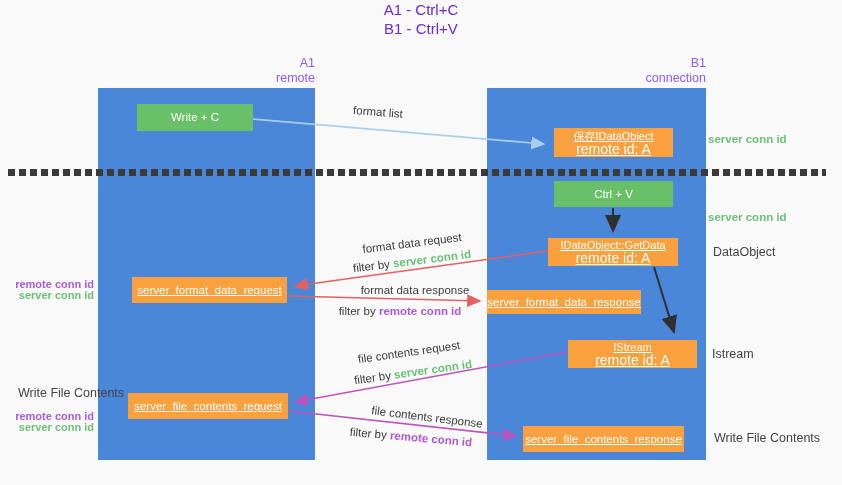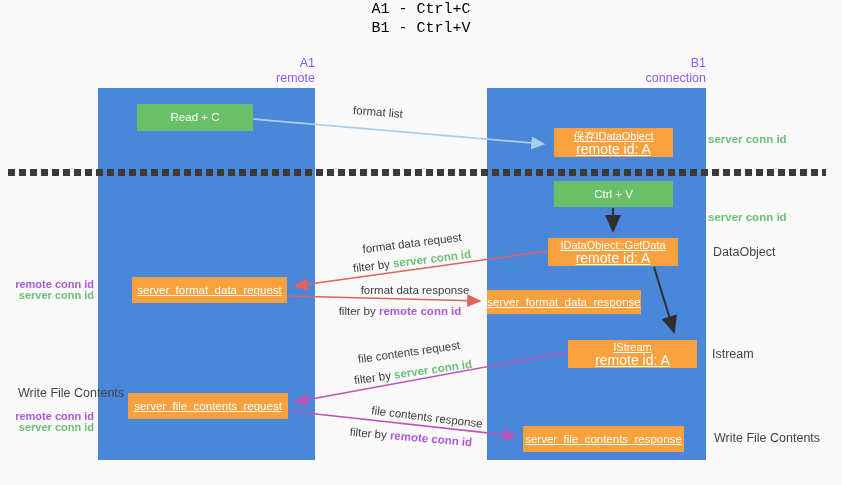--- a/index.html
+++ b/index.html
@@ -4,21 +4,21 @@
 <style>
   html,body{margin:0;padding:0;}
   .canvas{
     position:relative; width:842px; height:485px;
     background:#f9f9f9; overflow:hidden;
     font-family:"Liberation Sans", sans-serif;
     color:#3d3d3d;
   }
   .title{
     position:absolute; left:0; top:9; width:842px;
-    text-align:center; font-size:15px; line-height:19px; color:#000000;font-family:Liberation Mono, monospace;
+    text-align:center; font-size:15px; line-height:19px; color:#6d28d9;
   }
   .lane-header{
     position:absolute; text-align:right; font-size:12.5px; line-height:15px; color:#8b5cf6;
   }
   .lane-header.a{ left:98px; top:56px; width:217px; }
   .lane-header.b{ left:487px; top:56px; width:219px; }
   .lane{
     position:absolute; top:88px; height:372px; background:#4a87d9;
   }
   .lane.a{ left:98px; width:217px; }
@@ -118,21 +118,21 @@
     <line x1="253" y1="119" x2="544" y2="144" stroke="#a8cfec" stroke-width="1.6" marker-end="url(#m-blue)"></line>
     <line x1="613" y1="208" x2="613" y2="231" stroke="#2f2f2f" stroke-width="2" marker-end="url(#m-blk)"></line>
     <line x1="654" y1="267" x2="674" y2="332" stroke="#2f2f2f" stroke-width="2" marker-end="url(#m-blk)"></line>
     <line x1="548" y1="251" x2="295" y2="286" stroke="#e26161" stroke-width="1.6" marker-end="url(#m-red)"></line>
     <line x1="289" y1="296" x2="480" y2="301" stroke="#e26161" stroke-width="1.6" marker-end="url(#m-red)"></line>
     <line x1="567" y1="352" x2="295" y2="402" stroke="#bb55bb" stroke-width="1.6" marker-end="url(#m-mag)"></line>
     <line x1="289" y1="411" x2="516" y2="436" stroke="#bb55bb" stroke-width="1.6" marker-end="url(#m-mag)"></line>
   </svg>
 
   <div class="box green" id="ctrl-c">
-    <span>Read + C</span>
+    <span>Write + C</span>
   </div>
 
   <div class="box orange" id="save-ido">
     <span>保存IDataObject</span>
     <span class="l2">remote id: A</span>
   </div>
 
   <div class="box green" id="ctrl-v">
     <span>Ctrl + V</span>
   </div>

